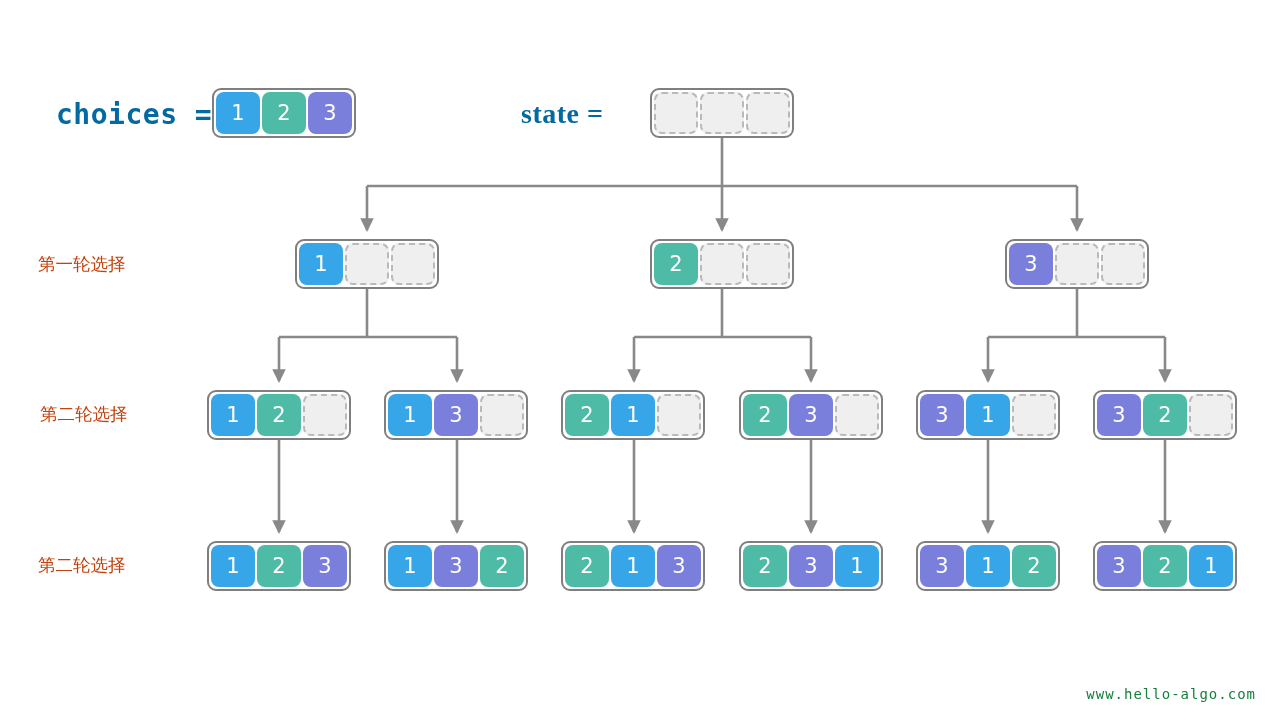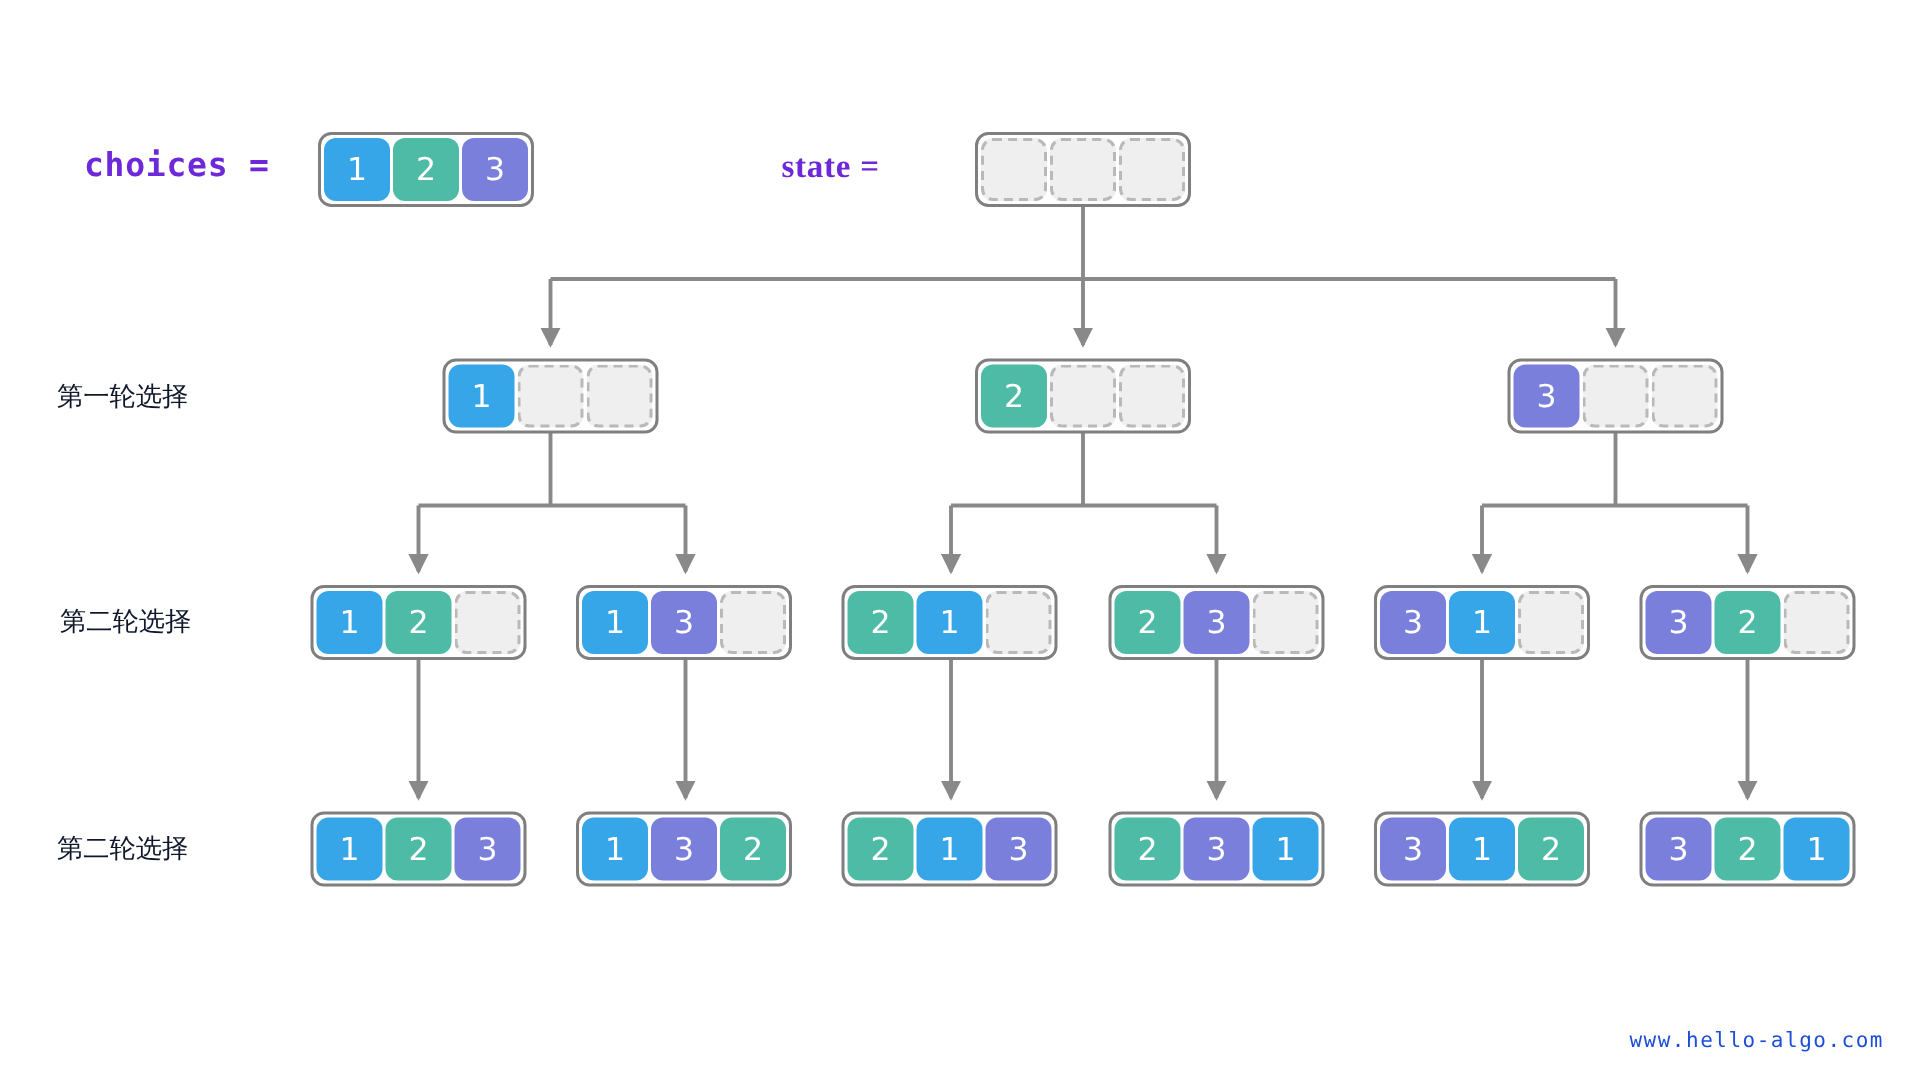--- a/index.html
+++ b/index.html
@@ -58,39 +58,39 @@
   }
   .cell.c1 { background: #37a6e8; }
   .cell.c2 { background: #4dbba5; }
   .cell.c3 { background: #7a7fdc; }
 
   
   .var-label {
     position: absolute;
     font-family: "DejaVu Sans Mono", monospace;
     font-weight: bold;
-    font-size: 22px;
-    color: #6d28d9;
+    font-size: 28px;
+    color: #0369a1;
     white-space: nowrap;
     letter-spacing: 0.5px;
   }
   .row-label {
     position: absolute;
     font-family: "DejaVu Sans", sans-serif;
     font-size: 17.5px;
-    color: #0f172a;
+    color: #c2410c;
     white-space: nowrap;
   }
   .watermark {
     position: absolute;
     right: 24px;
     bottom: 18px;
     font-family: "DejaVu Sans Mono", monospace;
     font-size: 14px;
-    color: #1d4ed8;
+    color: #15803d;
     letter-spacing: 1px;
   }
 </style>
 </head>
 <body>
 
 <div id="canvas">
 
   <svg class="connectors" viewBox="0 0 1280 720" xmlns="http://www.w3.org/2000/svg">
     <defs>

